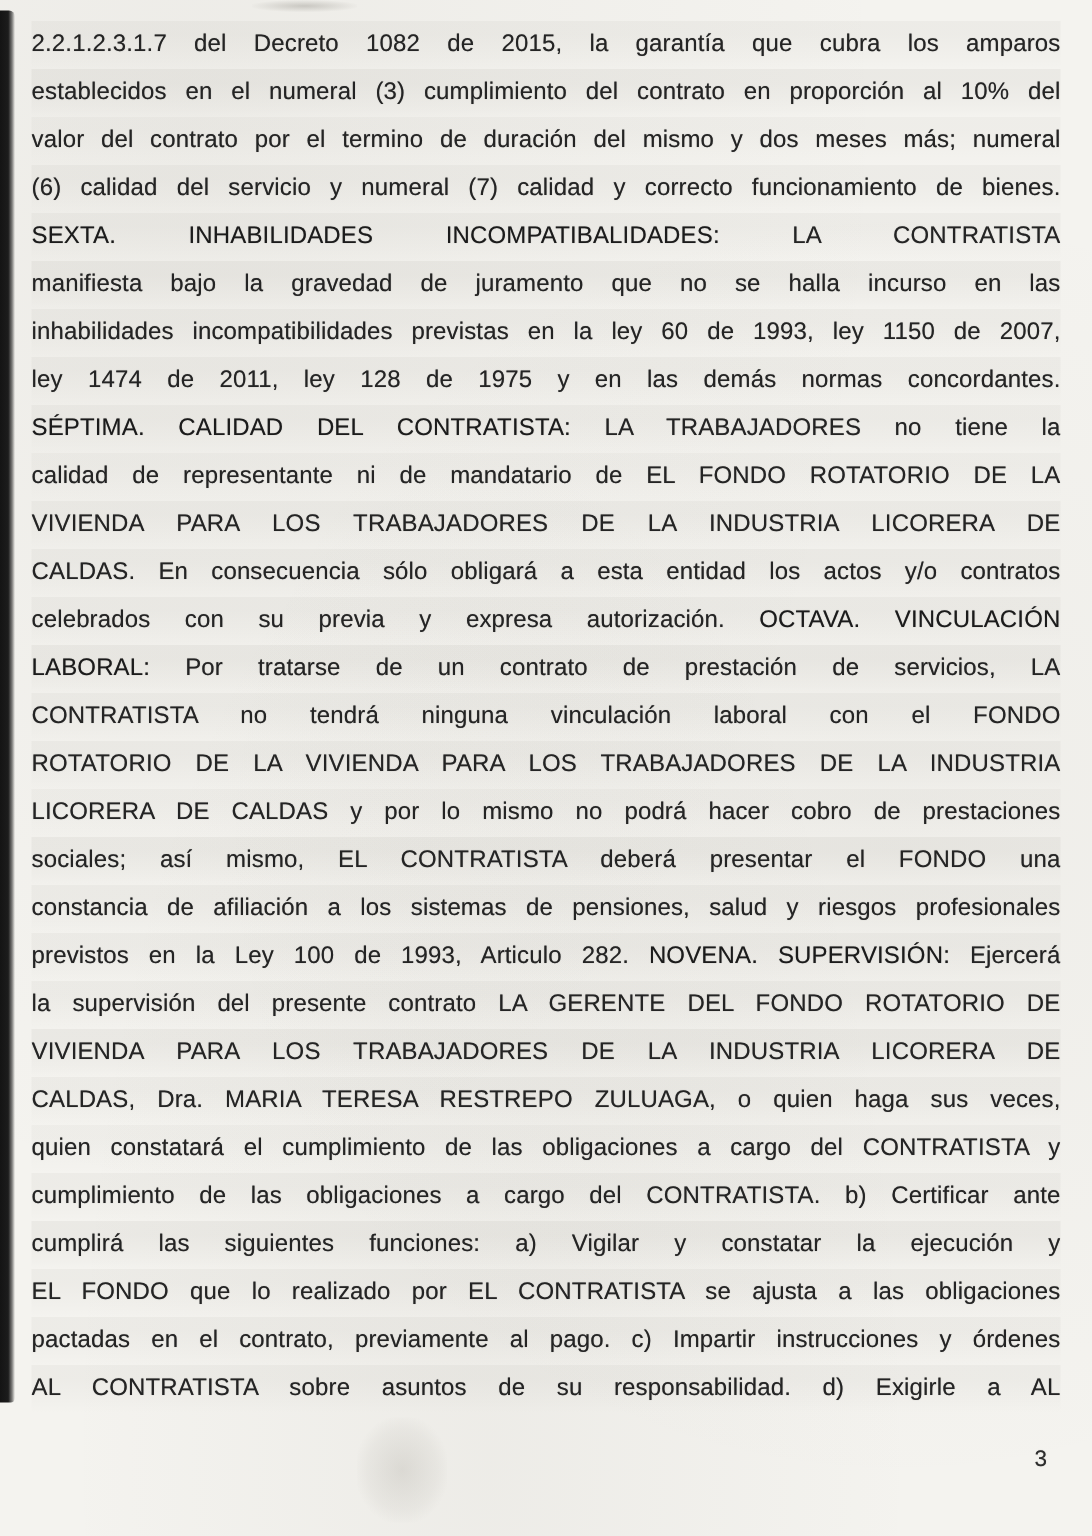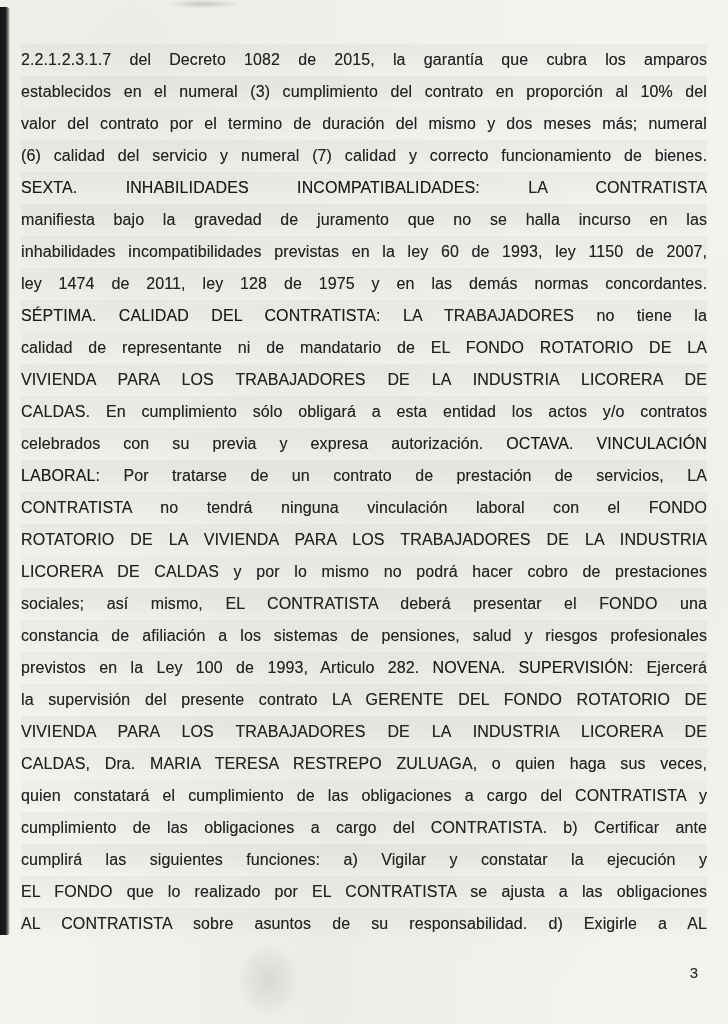--- a/index.html
+++ b/index.html
@@ -48,21 +48,20 @@
     position: absolute;
     left: 0;
     top: 0;
     right: 0;
     bottom: 0;
     padding: 14px 21px 0 21px;
     box-sizing: border-box;
   }
   .textblock {
     width: 100%;
-    margin-top: 30px;
   }
   .line {
     height: 32px;
     line-height: 32px;
     overflow: hidden;
     font-size: 16px;
     letter-spacing: 0.1px;
     color: #242424;
     text-align: justify;
     text-align-last: justify;
@@ -104,32 +103,33 @@
       <div class="line"><span class="run">establecidos en el numeral (3) cumplimiento del contrato en proporción al 10% del</span></div>
       <div class="line"><span class="run">valor del contrato por el termino de duración del mismo y dos meses más; numeral</span></div>
       <div class="line"><span class="run">(6) calidad del servicio y numeral (7) calidad y correcto funcionamiento de bienes.</span></div>
       <div class="line"><span class="run bold">SEXTA. INHABILIDADES INCOMPATIBALIDADES:</span><span class="run"> LA CONTRATISTA</span></div>
       <div class="line"><span class="run">manifiesta bajo la gravedad de juramento que no se halla incurso en las</span></div>
       <div class="line"><span class="run">inhabilidades incompatibilidades previstas en la ley 60 de 1993, ley 1150 de 2007,</span></div>
       <div class="line"><span class="run">ley 1474 de 2011, ley 128 de 1975 y en las demás normas concordantes.</span></div>
       <div class="line"><span class="run bold">SÉPTIMA. CALIDAD DEL CONTRATISTA:</span><span class="run"> LA TRABAJADORES no tiene la</span></div>
       <div class="line"><span class="run">calidad de representante ni de mandatario de EL FONDO ROTATORIO DE LA</span></div>
       <div class="line"><span class="run">VIVIENDA PARA LOS TRABAJADORES DE LA INDUSTRIA LICORERA DE</span></div>
-      <div class="line"><span class="run">CALDAS. En cumplimiento sólo obligará a esta entidad los actos y/o contratos</span></div>
+      <div class="line"><span class="run">CALDAS. En consecuencia sólo obligará a esta entidad los actos y/o contratos</span></div>
       <div class="line"><span class="run">celebrados con su previa y expresa autorización. </span><span class="run bold">OCTAVA. VINCULACIÓN</span></div>
       <div class="line"><span class="run bold">LABORAL:</span><span class="run"> Por tratarse de un contrato de prestación de servicios, LA</span></div>
       <div class="line"><span class="run">CONTRATISTA no tendrá ninguna vinculación laboral con el FONDO</span></div>
       <div class="line"><span class="run">ROTATORIO DE LA VIVIENDA PARA LOS TRABAJADORES DE LA INDUSTRIA</span></div>
       <div class="line"><span class="run">LICORERA DE CALDAS y por lo mismo no podrá hacer cobro de prestaciones</span></div>
       <div class="line"><span class="run">sociales; así mismo, EL CONTRATISTA deberá presentar el FONDO una</span></div>
       <div class="line"><span class="run">constancia de afiliación a los sistemas de pensiones, salud y riesgos profesionales</span></div>
       <div class="line"><span class="run">previstos en la Ley 100 de 1993, Articulo 282. </span><span class="run bold">NOVENA. SUPERVISIÓN:</span><span class="run"> Ejercerá</span></div>
       <div class="line"><span class="run">la supervisión del presente contrato LA GERENTE DEL FONDO ROTATORIO DE</span></div>
       <div class="line"><span class="run">VIVIENDA PARA LOS TRABAJADORES DE LA INDUSTRIA LICORERA DE</span></div>
       <div class="line"><span class="run">CALDAS, Dra. MARIA TERESA RESTREPO ZULUAGA, o quien haga sus veces,</span></div>
       <div class="line"><span class="run">quien constatará el cumplimiento de las obligaciones a cargo del CONTRATISTA y</span></div>
       <div class="line"><span class="run">cumplimiento de las obligaciones a cargo del CONTRATISTA. b) Certificar ante</span></div>
       <div class="line"><span class="run">cumplirá las siguientes funciones: a) Vigilar y constatar la ejecución y</span></div>
       <div class="line"><span class="run">EL FONDO que lo realizado por EL CONTRATISTA se ajusta a las obligaciones</span></div>
+      <div class="line"><span class="run">pactadas en el contrato, previamente al pago. c) Impartir instrucciones y órdenes</span></div>
       <div class="line"><span class="run">AL CONTRATISTA sobre asuntos de su responsabilidad. d) Exigirle a AL</span></div>
     </div>
   <div class="page-number">3</div>
 </div>
 
 </body></html>

